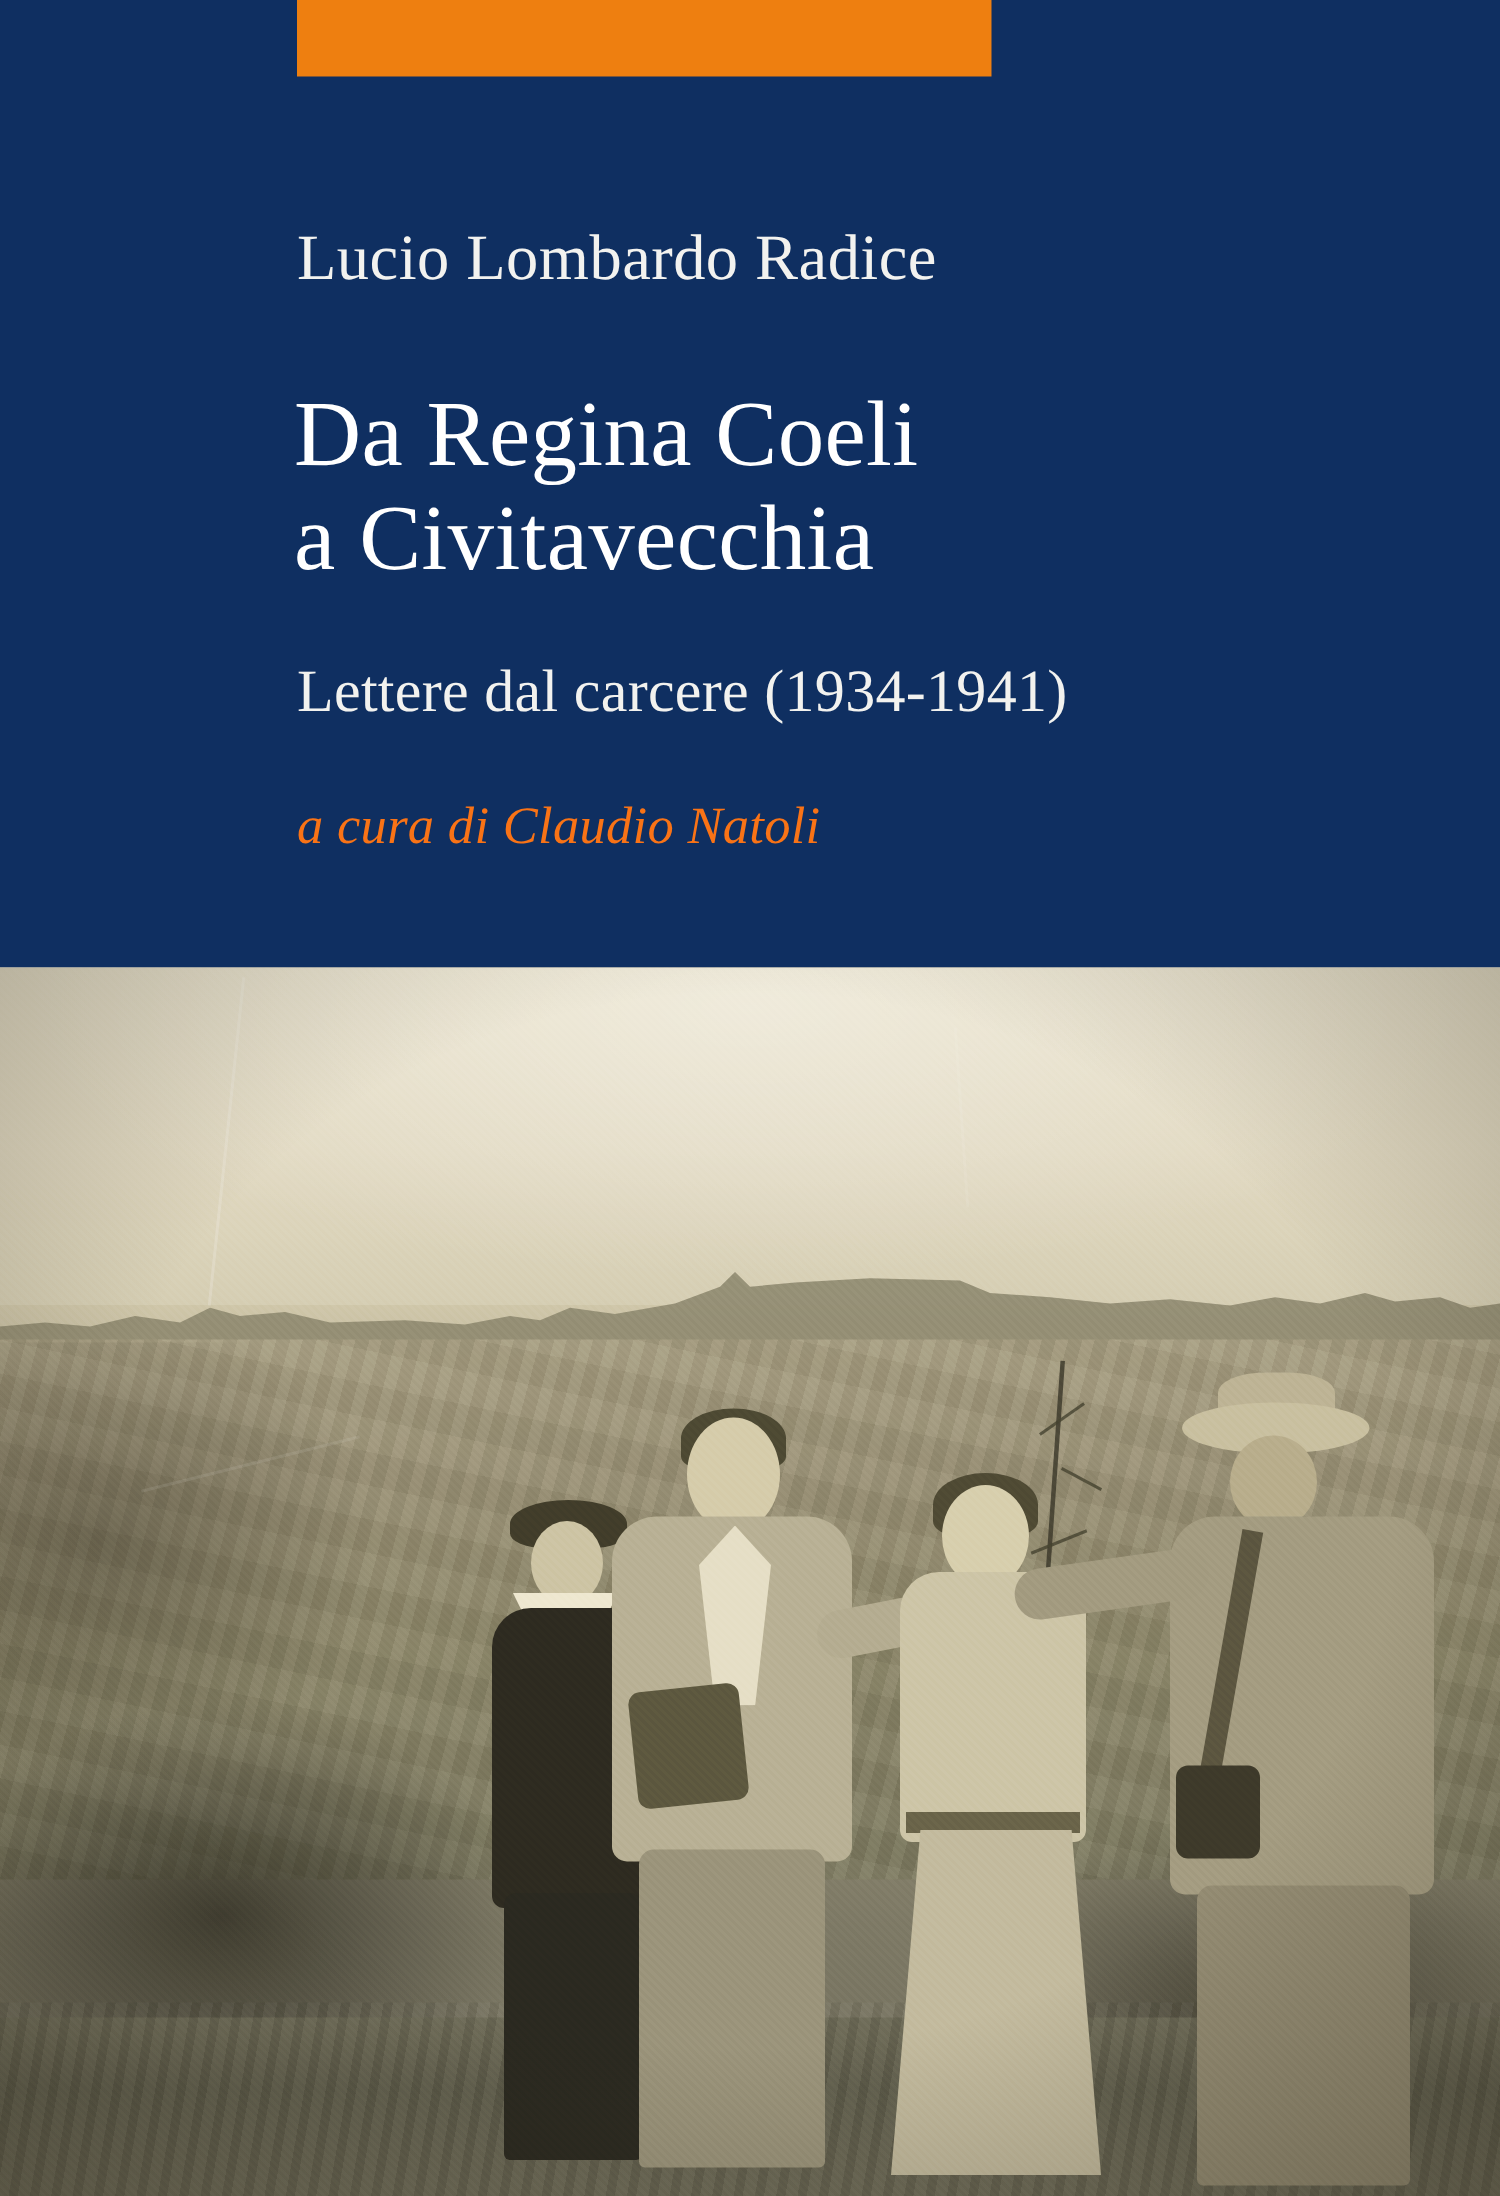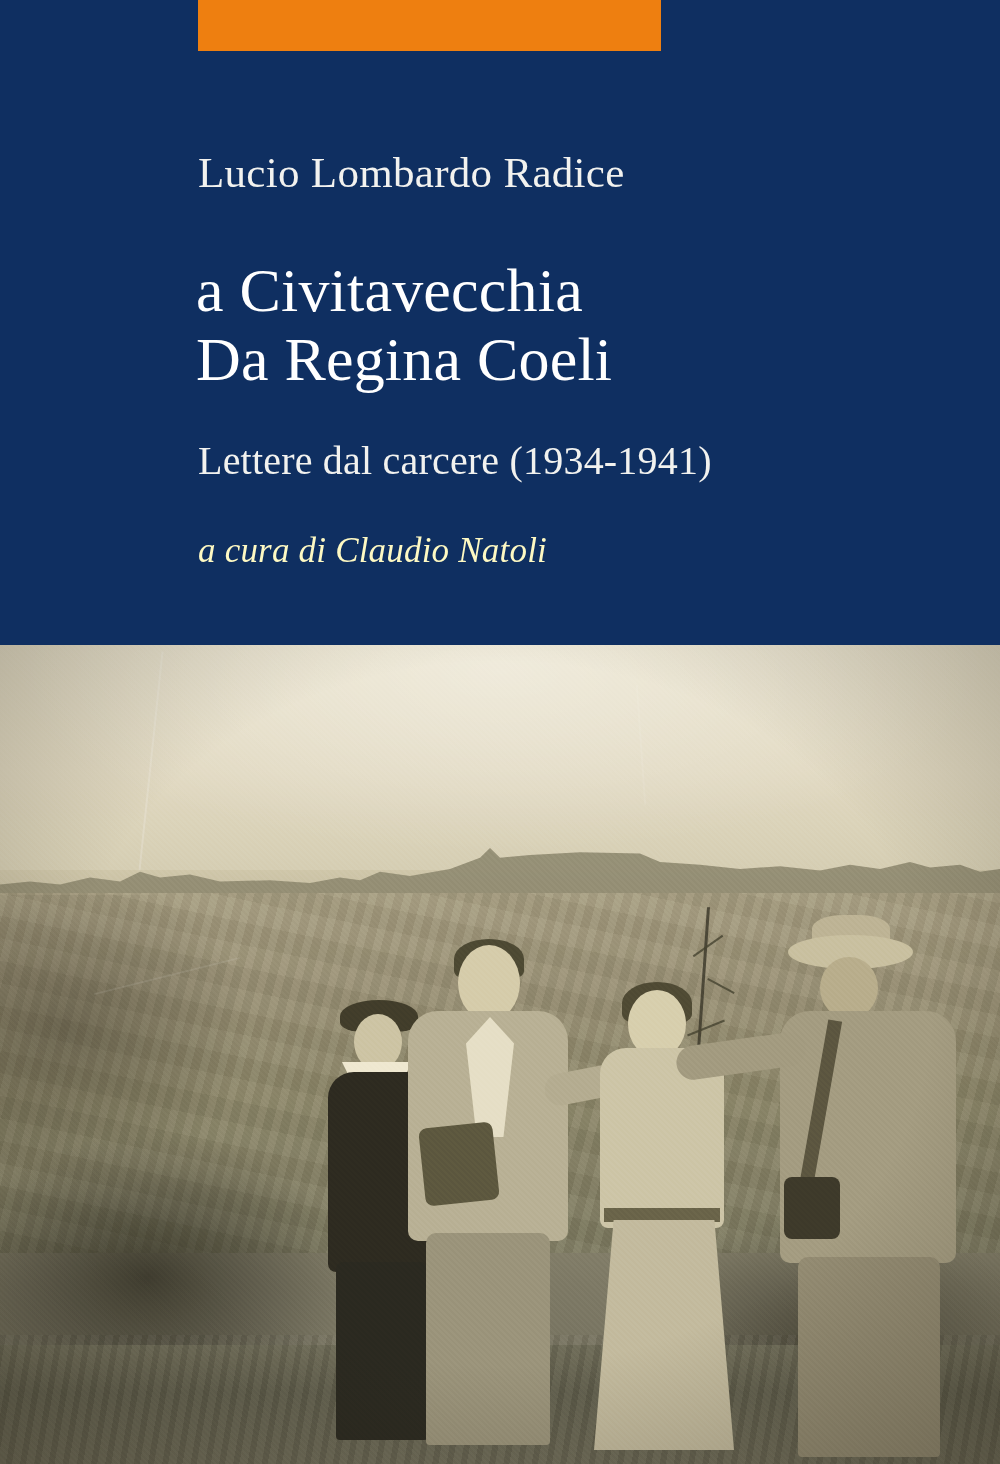--- a/index.html
+++ b/index.html
@@ -70,21 +70,21 @@
     color: #f2f2ef;
     font-size: 40px;
     line-height: 1.15;
     letter-spacing: 0.2px;
   }
   .editor {
     position: absolute;
     left: 198px;
     top: 531px;
     width: 740px;
-    color: #fef9c3;
+    color: #f97316;
     font-size: 35px;
     font-style: italic;
     letter-spacing: 0.2px;
   }
 
   
   .photo {
     position: absolute;
     left: 0;
     top: 645px;
@@ -266,22 +266,22 @@
 
 <div class="cover">
 
   <div class="orange-bar"></div>
 
   <div class="text-block">
 
     <div class="author">Lucio Lombardo Radice</div>
 
     <div class="title">
+      <span class="line">Da Regina Coeli</span>
       <span class="line">a Civitavecchia</span>
-      <span class="line">Da Regina Coeli</span>
     </div>
 
     <div class="subtitle">Lettere dal carcere (1934-1941)</div>
 
     <div class="editor">a cura di Claudio Natoli</div>
 
   </div>
 
   <div class="photo">
     <div class="photo-inner"></div>

